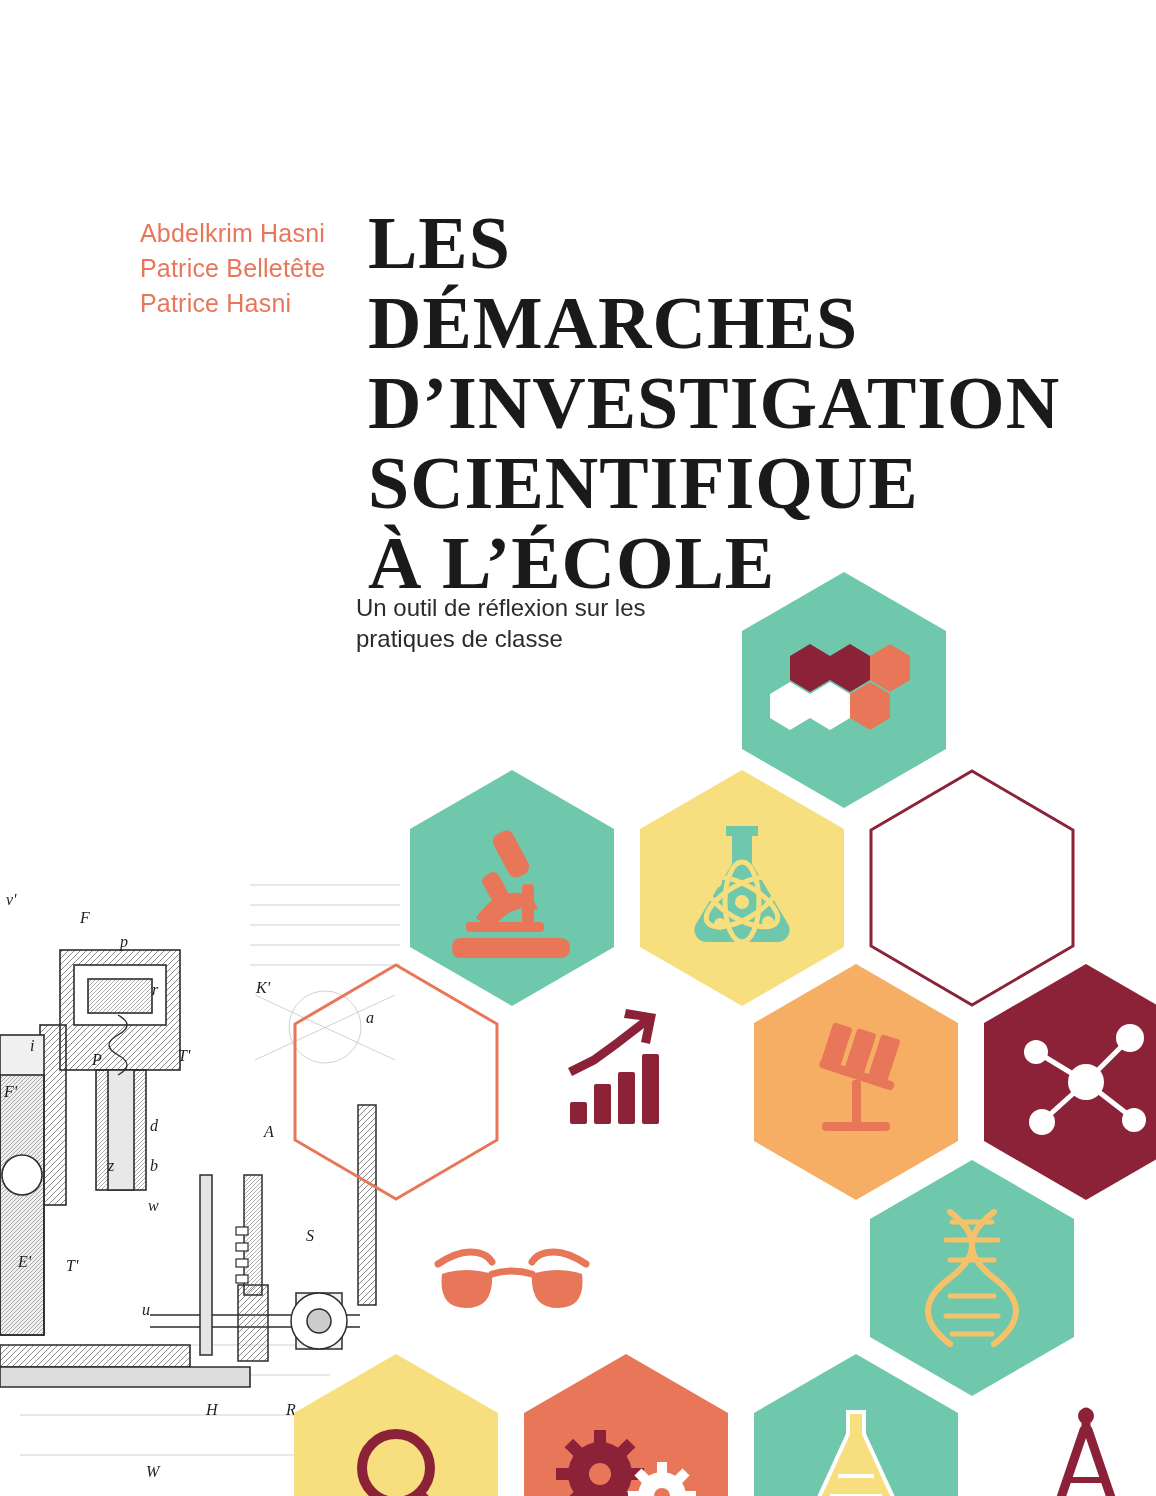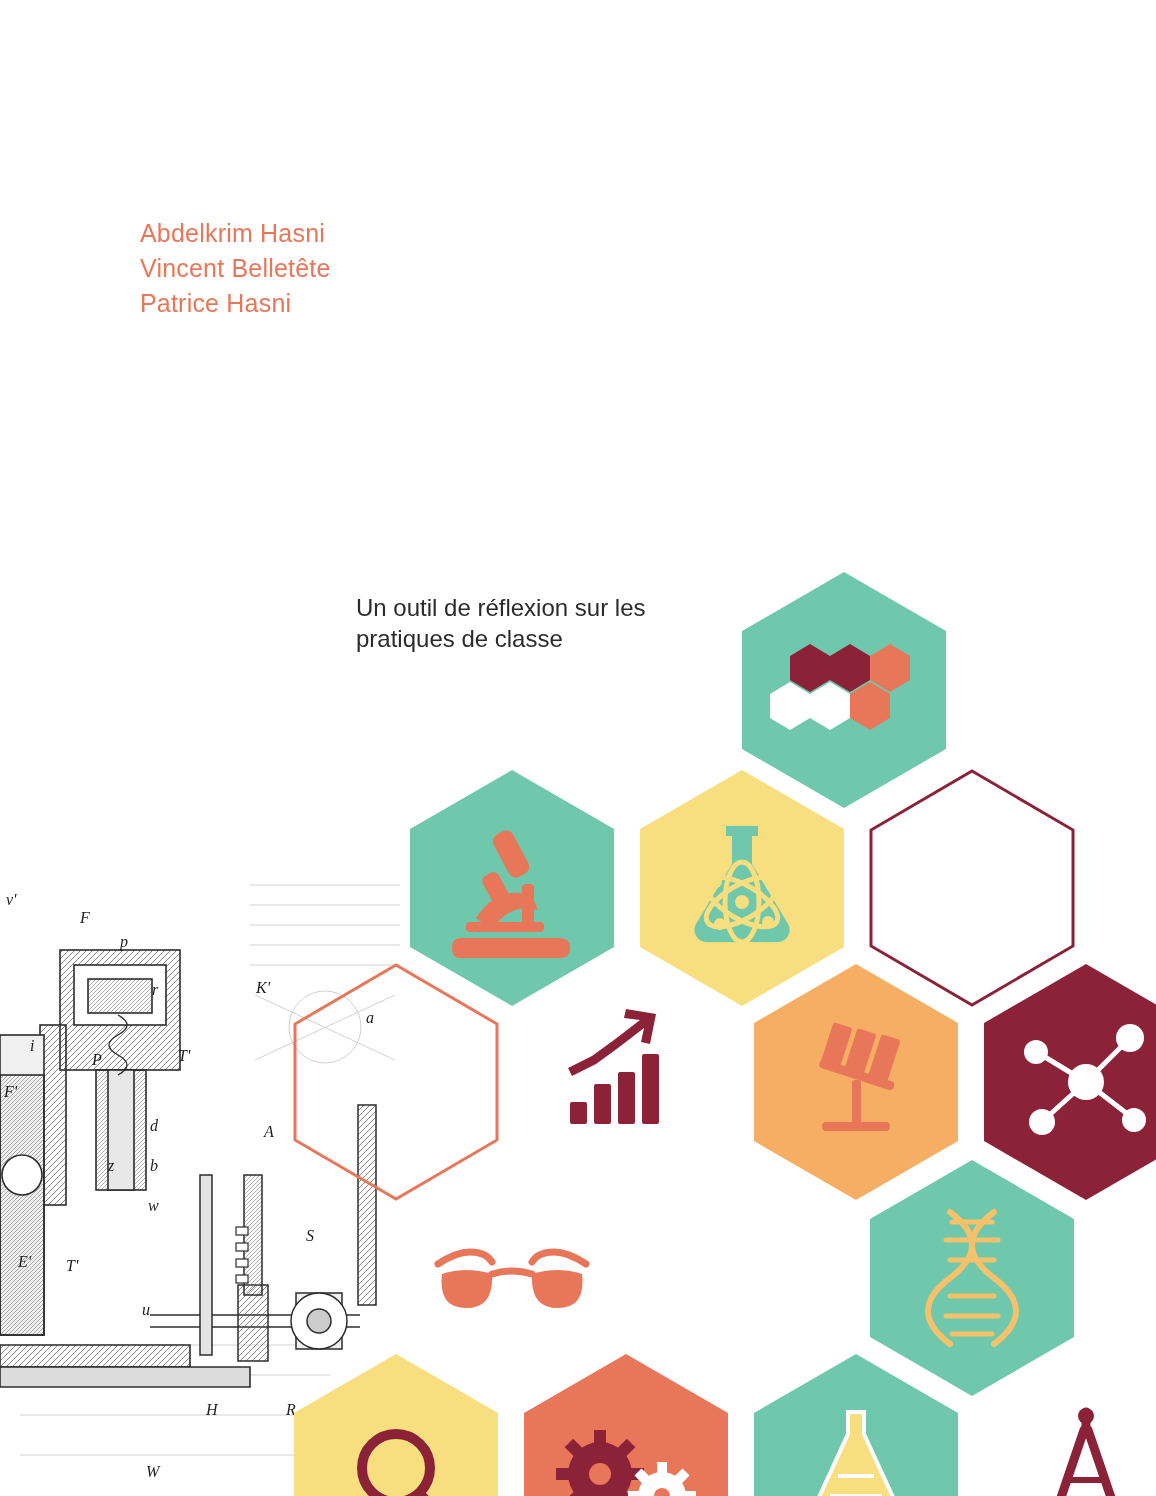--- a/index.html
+++ b/index.html
@@ -86,24 +86,31 @@
   }
   .hex svg { display: block; overflow: visible; }
 </style>
 </head>
 <body>
 
 <div id="cover">
 
   <div class="authors">
     <div>Abdelkrim Hasni</div>
-    <div>Vincent Belletête</div>
+    <div>Patrice Belletête</div>
     <div>Patrice Hasni</div>
   </div>
 
+  <div class="title-block">
+    <div class="title-line">LES</div>
+    <div class="title-line">DÉMARCHES</div>
+    <div class="title-line">D’INVESTIGATION</div>
+    <div class="title-line">SCIENTIFIQUE</div>
+    <div class="title-line">À L’ÉCOLE</div>
+  </div>
 
   <div class="subtitle">Un outil de réflexion sur les pratiques de classe</div>
 
   <div class="engraving">
     <svg width="400" height="621" viewBox="0 0 400 621" xmlns="http://www.w3.org/2000/svg">
       <defs>
         <pattern id="hatch" width="6" height="6" patternUnits="userSpaceOnUse">
           <path d="M0,6 l6,-6" stroke="#555" stroke-width="0.7"></path>
         </pattern>
         <pattern id="hatch2" width="4" height="4" patternUnits="userSpaceOnUse">

